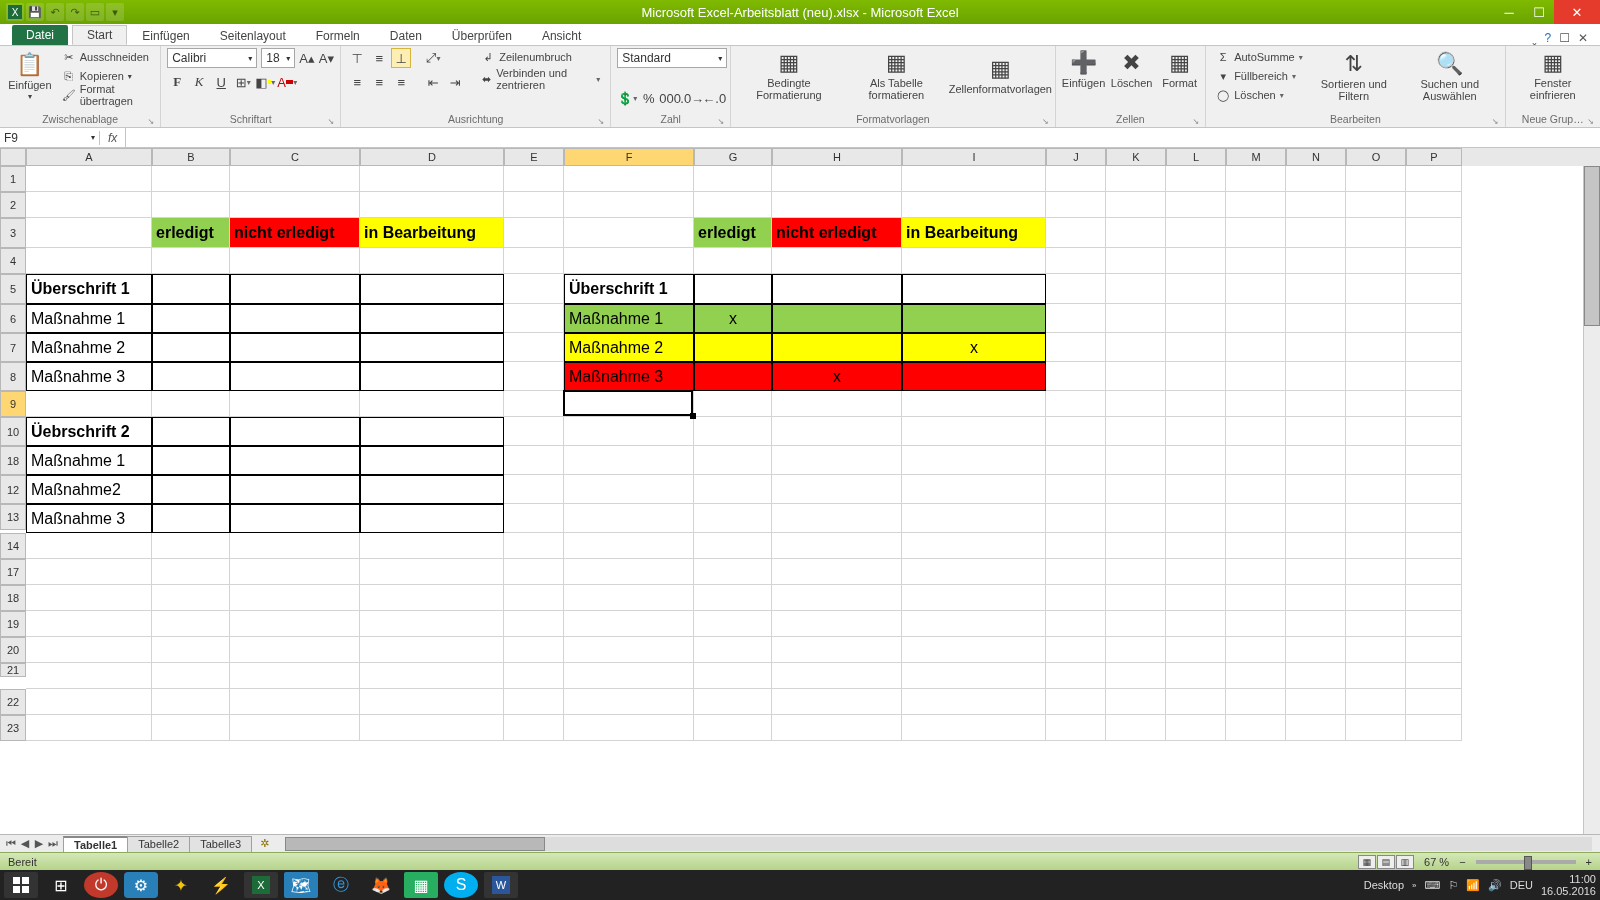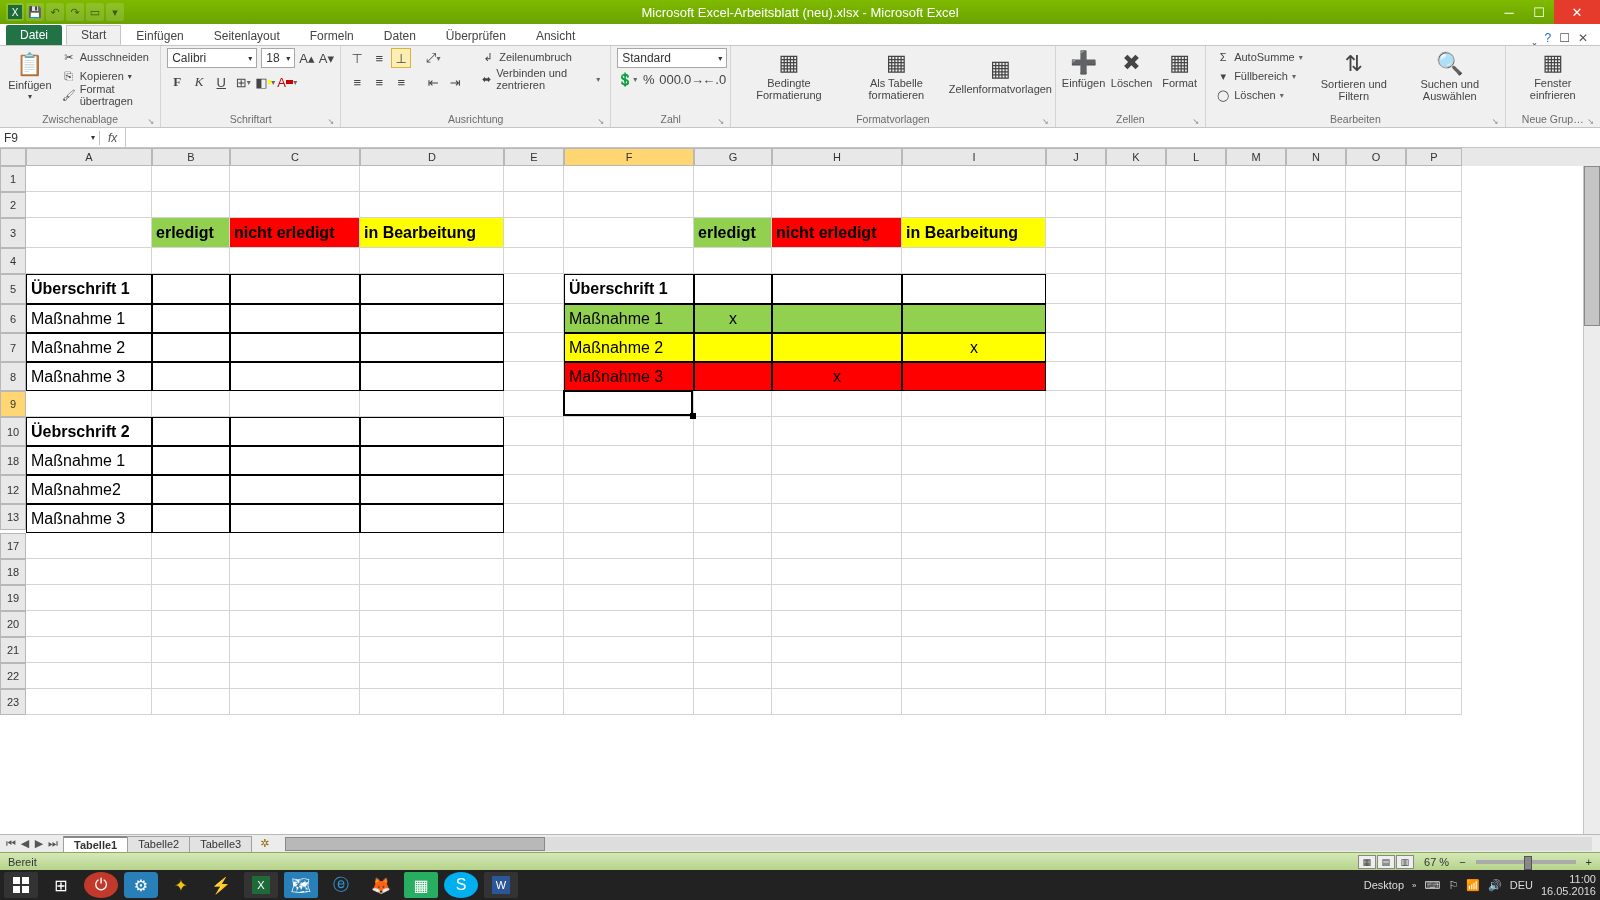--- a/index.html
+++ b/index.html
@@ -8,21 +8,21 @@
 
 .titlebar { height: 24px; background: linear-gradient(#7fba00, #6aa300); display: flex; align-items: center; color: #fff; position: relative; }
 .qat { display: flex; align-items: center; gap: 2px; padding: 0 6px; height: 100%; }
 .qat-icon { width: 18px; height: 18px; display: flex; align-items: center; justify-content: center; font-size: 11px; color: #3b5b0b; background: rgba(255,255,255,0.15); border-radius: 2px; }
 .titlebar-title { position: absolute; left: 50%; transform: translateX(-50%); font-size: 13px; color: #fff; }
 .winbtns { margin-left: auto; display: flex; height: 100%; }
 .winbtn { width: 30px; display: flex; align-items: center; justify-content: center; color: #fff; font-size: 13px; }
 .winbtn.close { background: #e43b2c; width: 46px; }
 
 
-.ribbon-tabs { height: 22px; background: #fff; display: flex; align-items: flex-end; border-bottom: 1px solid #c5c5c5; padding-left: 6px; }
+.ribbon-tabs { height: 22px; background: #fff; display: flex; align-items: flex-end; border-bottom: 1px solid #c5c5c5; padding-left: 12px; }
 .file-tab { background: #217346; color: #fff; padding: 3px 14px; font-size: 12px; border-radius: 2px 2px 0 0; margin-right: 4px; height: 20px; display:flex;align-items:center;}
 .rtab { padding: 3px 14px; font-size: 12px; color: #444; height: 20px; display:flex;align-items:center; border: 1px solid transparent; border-bottom: none; }
 .rtab.active { background: #f0f0f0; border: 1px solid #c5c5c5; border-bottom: 1px solid #f0f0f0; margin-bottom: -1px; }
 .ribbon-tabs .help { margin-left: auto; display: flex; gap: 8px; padding-right: 12px; align-items: center; color: #555; }
 
 
 .ribbon-body { height: 82px; background: #f0f0f0; border-bottom: 1px solid #c5c5c5; display: flex; }
 .rgroup { border-right: 1px solid #d4d4d4; padding: 2px 6px 0 6px; display: flex; flex-direction: column; justify-content: space-between; }
 .rgroup-label { font-size: 10.5px; color: #6b6b6b; text-align: center; padding: 1px 0 2px; position: relative; }
 .rgroup-label::after { content: "↘"; font-size: 8px; position: absolute; right: 0; bottom: 1px; color: #888; }
@@ -229,21 +229,21 @@
         <div class="rbtn-sm dd">
             <span class="ic">⬌</span>
             <span>Verbinden und zentrieren</span>
           </div>
       </div>
     </div>
     <div class="rgroup-label">Ausrichtung</div>
   </div>
 
   <div class="rgroup" style="min-width:120px">
-    <div class="rgroup-col" style="gap:1px">
+    <div class="rgroup-col" style="gap:20px">
       <div class="font-combo" style="min-width:110px">
           <span>Standard</span>
           <span style="font-size:8px">▾</span>
         </div>
       <div class="toolrow">
         <div class="tbtn dd">💲</div>
         <div class="tbtn">%</div>
         <div class="tbtn">000</div>
         <div class="tbtn">.0→</div>
         <div class="tbtn">←.0</div>
@@ -596,20 +596,39 @@
         <div class="cell" style="width:144px;height:29px;"></div>
         <div class="cell" style="width:60px;height:29px;"></div>
         <div class="cell" style="width:60px;height:29px;"></div>
         <div class="cell" style="width:60px;height:29px;"></div>
         <div class="cell" style="width:60px;height:29px;"></div>
         <div class="cell" style="width:60px;height:29px;"></div>
         <div class="cell" style="width:60px;height:29px;"></div>
         <div class="cell" style="width:56px;height:29px;"></div>
       </div>
       <div class="gridrow" style="height:26px">
+        <div class="rowhdr" style="height:26px">14</div>
+        <div class="cell" style="width:126px;height:26px;"></div>
+        <div class="cell" style="width:78px;height:26px;"></div>
+        <div class="cell" style="width:130px;height:26px;"></div>
+        <div class="cell" style="width:144px;height:26px;"></div>
+        <div class="cell" style="width:60px;height:26px;"></div>
+        <div class="cell" style="width:130px;height:26px;"></div>
+        <div class="cell" style="width:78px;height:26px;"></div>
+        <div class="cell" style="width:130px;height:26px;"></div>
+        <div class="cell" style="width:144px;height:26px;"></div>
+        <div class="cell" style="width:60px;height:26px;"></div>
+        <div class="cell" style="width:60px;height:26px;"></div>
+        <div class="cell" style="width:60px;height:26px;"></div>
+        <div class="cell" style="width:60px;height:26px;"></div>
+        <div class="cell" style="width:60px;height:26px;"></div>
+        <div class="cell" style="width:60px;height:26px;"></div>
+        <div class="cell" style="width:56px;height:26px;"></div>
+      </div>
+      <div class="gridrow" style="height:26px">
         <div class="rowhdr" style="height:26px">17</div>
         <div class="cell" style="width:126px;height:26px;"></div>
         <div class="cell" style="width:78px;height:26px;"></div>
         <div class="cell" style="width:130px;height:26px;"></div>
         <div class="cell" style="width:144px;height:26px;"></div>
         <div class="cell" style="width:60px;height:26px;"></div>
         <div class="cell" style="width:130px;height:26px;"></div>
         <div class="cell" style="width:78px;height:26px;"></div>
         <div class="cell" style="width:130px;height:26px;"></div>
         <div class="cell" style="width:144px;height:26px;"></div>
@@ -672,21 +691,21 @@
         <div class="cell" style="width:144px;height:26px;"></div>
         <div class="cell" style="width:60px;height:26px;"></div>
         <div class="cell" style="width:60px;height:26px;"></div>
         <div class="cell" style="width:60px;height:26px;"></div>
         <div class="cell" style="width:60px;height:26px;"></div>
         <div class="cell" style="width:60px;height:26px;"></div>
         <div class="cell" style="width:60px;height:26px;"></div>
         <div class="cell" style="width:56px;height:26px;"></div>
       </div>
       <div class="gridrow" style="height:26px">
-        <div class="rowhdr" style="height:26px">21</div>
+        <div class="rowhdr" style="height:14px">21</div>
         <div class="cell" style="width:126px;height:26px;"></div>
         <div class="cell" style="width:78px;height:26px;"></div>
         <div class="cell" style="width:130px;height:26px;"></div>
         <div class="cell" style="width:144px;height:26px;"></div>
         <div class="cell" style="width:60px;height:26px;"></div>
         <div class="cell" style="width:130px;height:26px;"></div>
         <div class="cell" style="width:78px;height:26px;"></div>
         <div class="cell" style="width:130px;height:26px;"></div>
         <div class="cell" style="width:144px;height:26px;"></div>
         <div class="cell" style="width:60px;height:26px;"></div>

